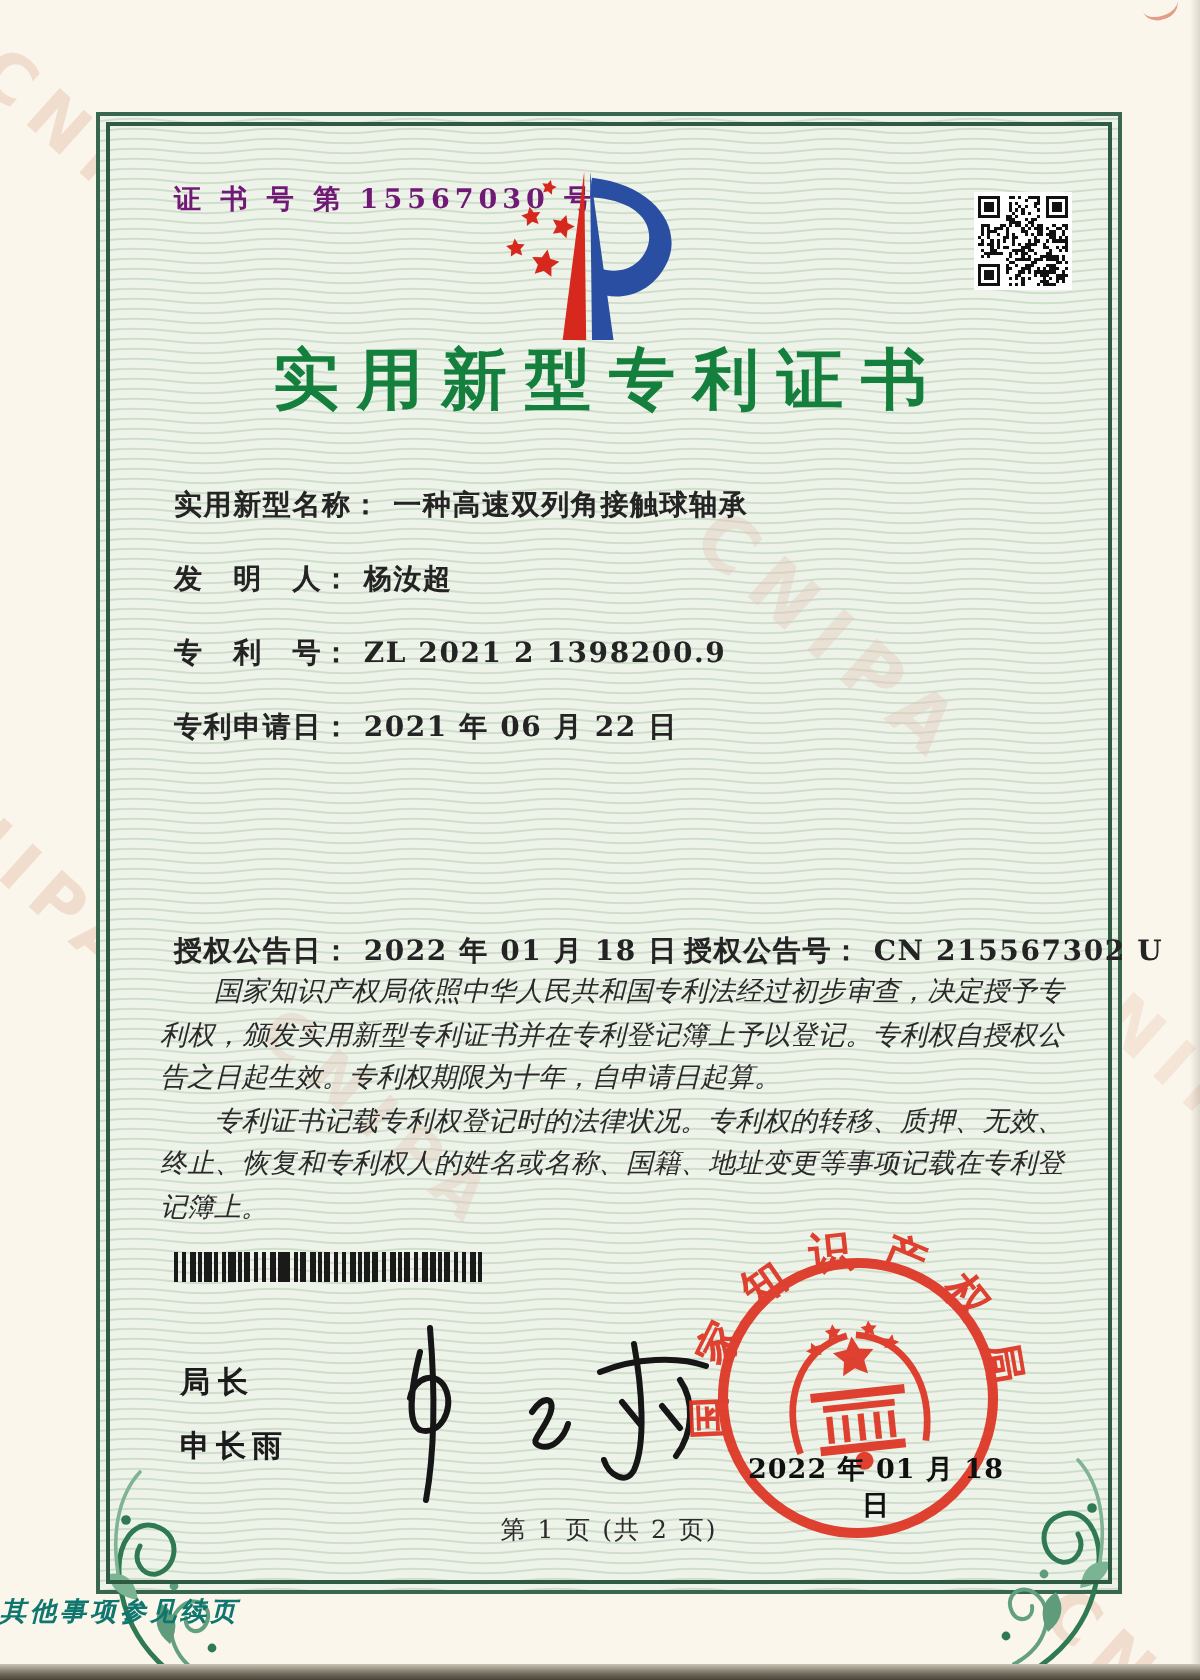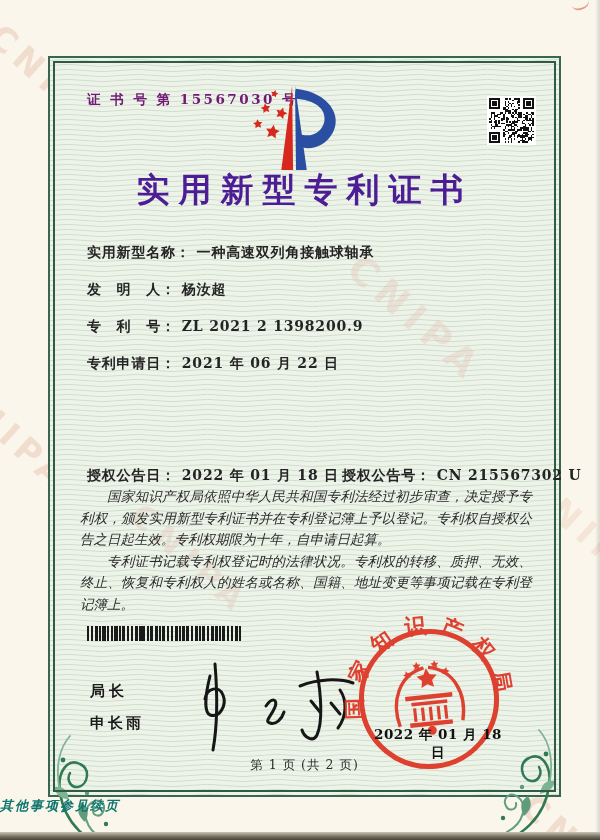--- a/index.html
+++ b/index.html
@@ -15,21 +15,21 @@
   .frame-line{position:absolute;inset:3px;border:2px solid #2f5a44;pointer-events:none;z-index:3;}
   .waves{position:absolute;inset:0;width:100%;height:100%;z-index:0;}
   .inwm{position:absolute;font:700 38px "DejaVu Sans","Liberation Sans",sans-serif;
         letter-spacing:8px;color:rgba(226,196,182,.38);transform:rotate(42deg);
         transform-origin:left top;pointer-events:none;z-index:1;}
   .content{position:absolute;inset:0;z-index:4;}
   .certno{position:absolute;left:37px;top:33px;font-size:13.5px;font-weight:700;letter-spacing:2.5px;color:#701a75;}
   .logo{position:absolute;left:190px;top:24px;}
   .qr{position:absolute;left:437px;top:38px;width:45px;height:45px;background:#fff;padding:2px;}
   .title{position:absolute;left:0;top:110px;width:100%;text-align:center;
-         font-size:33px;font-weight:700;letter-spacing:9px;color:#4c1d95;}
+         font-size:33px;font-weight:700;letter-spacing:9px;color:#15803d;}
   .frow{position:absolute;left:37px;width:460px;font-size:14px;font-weight:600;
         letter-spacing:.8px;color:#242424;white-space:nowrap;}
   .frow .lbl{margin-right:6px;}
   .pair2{position:absolute;left:255px;top:0;}
   .paras{position:absolute;left:30px;top:428px;width:452px;font-size:13.5px;
          line-height:21.5px;text-align:justify;color:#2a2a2a;font-style:italic;}
   .paras p{margin:0;text-indent:2em;}
   .barcode{position:absolute;left:37px;top:568px;width:155px;height:15px;
      background:
        repeating-linear-gradient(90deg,#1a1a1a 0 2px,rgba(0,0,0,0) 2px 4px),

